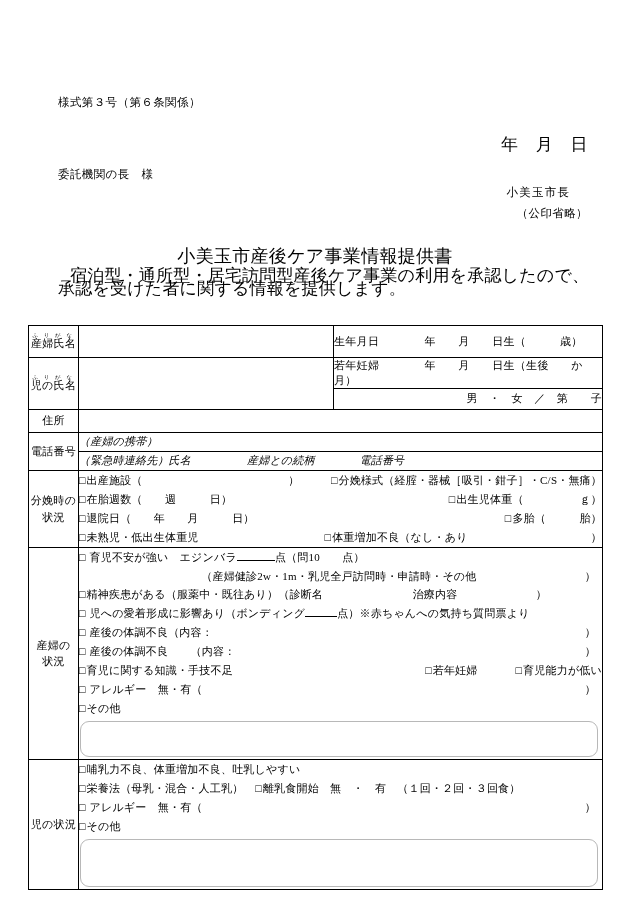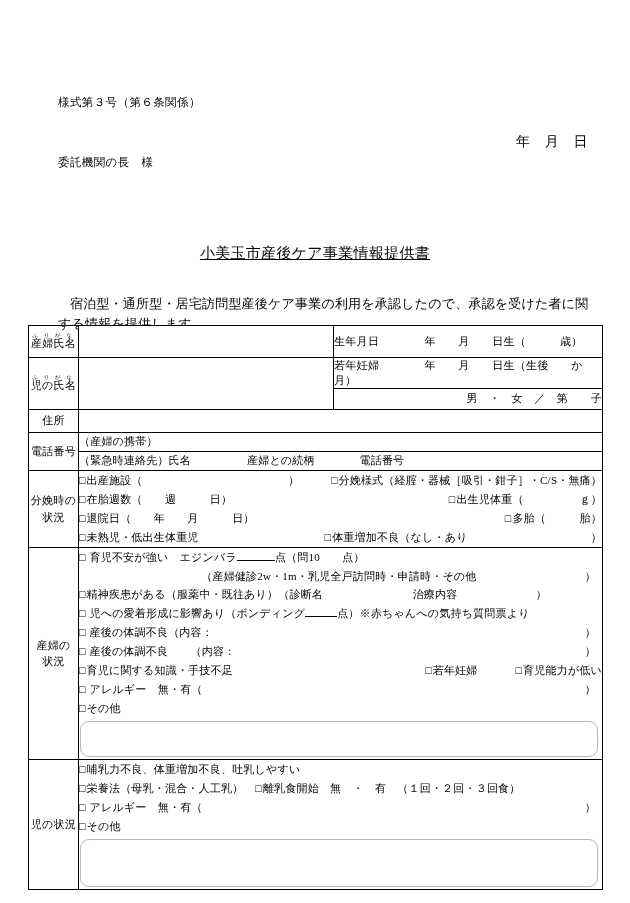--- a/index.html
+++ b/index.html
@@ -29,27 +29,27 @@
     position: absolute;
     left: 58px;
     top: 60px;
     font-size: 11.5px;
     letter-spacing: 0.4px;
   }
   .date-line {
     position: absolute;
     right: 42px;
     top: 98px;
-    font-size: 14px;
+    font-size: 17px;
     letter-spacing: 0.4px;
   }
   .addressee {
     position: absolute;
     left: 58px;
-    top: 120px;
+    top: 132px;
     font-size: 11.5px;
     letter-spacing: 0.4px;
   }
   .issuer {
     position: absolute;
     right: 42px;
     top: 150px;
     text-align: left;
     font-size: 11.5px;
     letter-spacing: 1.2px;
@@ -59,31 +59,30 @@
     margin-top: 6px;
     margin-left: 10px;
     letter-spacing: 0.4px;
   }
   .doc-title {
     position: absolute;
     left: 0;
     right: 0;
     top: 209px;
     text-align: center;
-    font-size: 15px;
+    font-size: 18px;
     letter-spacing: 0.3px;
-    text-decoration: underline;
   }
   .intro {
     position: absolute;
     left: 58px;
     right: 40px;
-    top: 259px;
-    font-size: 13px;
-    line-height: 20px;
+    top: 234px;
+    font-size: 17px;
+    line-height: 13px;
     text-indent: 12px;
     letter-spacing: 0.2px;
   }
 
   
   .tbl {
     position: absolute;
     left: 28px;
     top: 290px;
     width: 574px;
@@ -131,20 +130,21 @@
   .sexrow {
     text-align: right;
     letter-spacing: 0.3px;
     height: 20px;
   }
   .addr { height: 22px; }
   .tel-sub {
     padding: 2px 0 2px 8px;
     letter-spacing: 0.2px;
     height: 18px;
+    font-style: italic;
   }
 
   
   .items {
     padding: 3px 4px 3px 7px;
     letter-spacing: 0.2px;
   }
   .row2 {
     display: flex;
     line-height: 18px;
@@ -182,20 +182,24 @@
   .roundbox.tall { height: 46px; }
 </style>
 </head>
 <body>
 
 <div class="page">
 
   <div class="form-no">様式第３号（第６条関係）</div>
   <div class="date-line">年　月　日</div>
   <div class="addressee">委託機関の長　様</div>
+  <div class="issuer">
+    <span>小美玉市長</span>
+    <span class="seal">（公印省略）</span>
+  </div>
 
   <div class="doc-title">小美玉市産後ケア事業情報提供書</div>
   <div class="intro">宿泊型・通所型・居宅訪問型産後ケア事業の利用を承認したので、承認を受けた者に関する情報を提供します。</div>
 
   <table class="tbl">
     <colgroup>
       <col style="width:50px">
       <col style="width:255px">
       <col style="width:269px">
     </colgroup>

